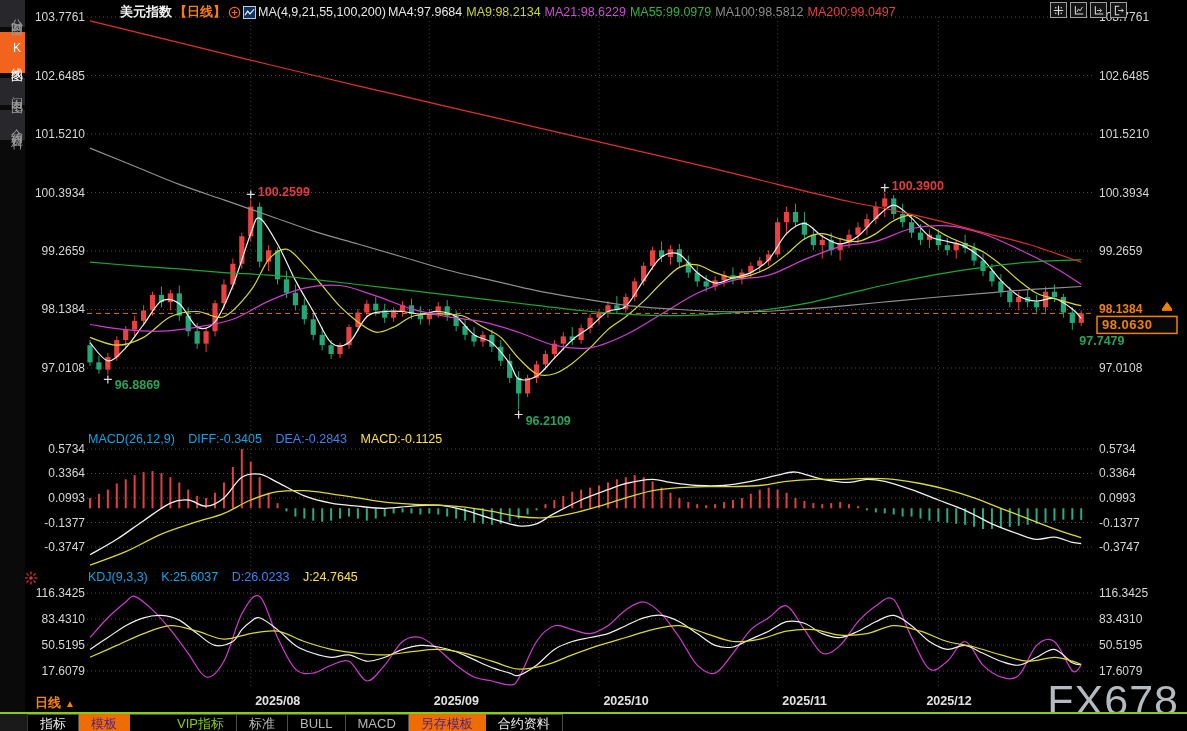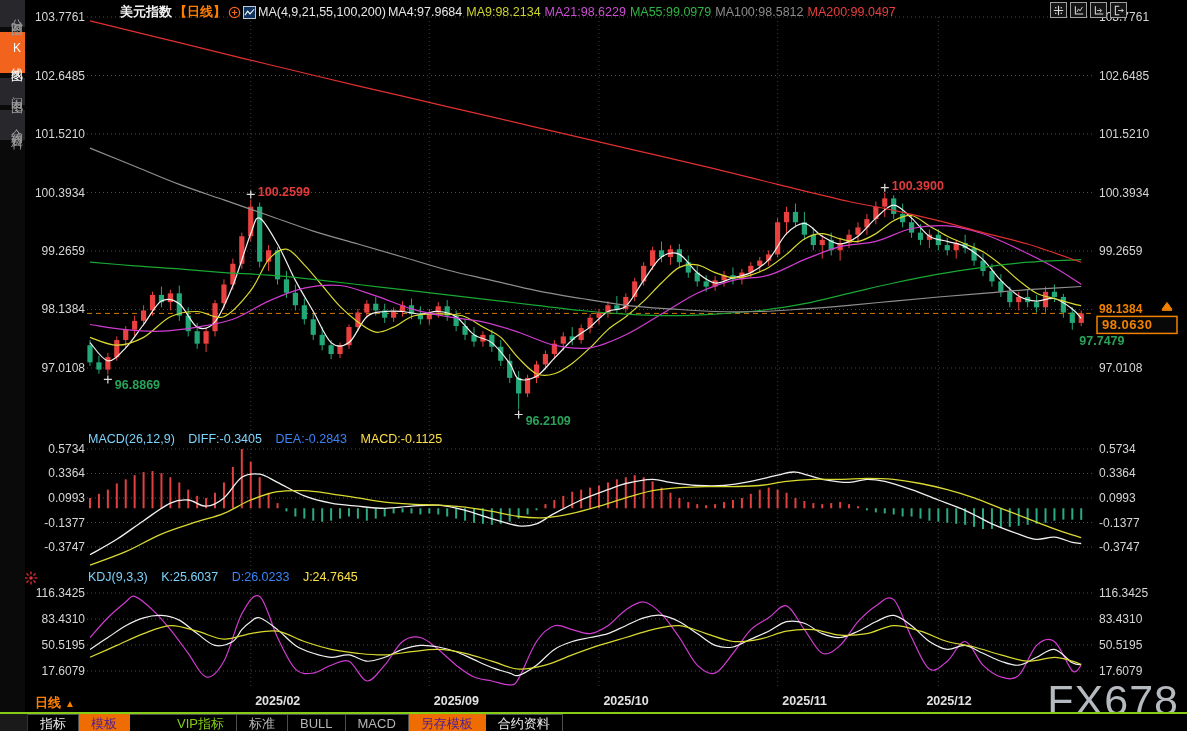--- a/index.html
+++ b/index.html
@@ -18,21 +18,21 @@
   .hdr-period{font-weight:bold;font-size:13px;color:#ff7e00;}
   .ma-val{margin-right:4px;}
   .toolbar{left:1050px;top:2px;display:flex;gap:3px;z-index:6;}
   .tool-btn{width:15px;height:14px;border:1px solid #9f9f9f;background:#141414;display:flex;
     align-items:center;justify-content:center;}
   .tool-btn svg{display:block;}
   .icon-inline svg{display:block;}
   
   .panel-header{font-size:12.5px;white-space:nowrap;z-index:4;}
   .panel-header span{margin-right:10px;}
-  .ph-white{color:#7dd3fc;} .ph-yellow{color:#3b82f6;} .ph-magenta{color:#fde047;}
+  .ph-white{color:#0ea5e9;} .ph-yellow{color:#3b82f6;} .ph-magenta{color:#fde047;}
   
   .xrow{left:25px;top:692px;width:1162px;height:20px;z-index:3;}
   .period-sel{position:absolute;left:10px;top:2px;color:#ff8000;font-weight:bold;
     font-size:13px;cursor:pointer;}
   .period-sel .arr{font-size:10px;margin-left:4px;}
   .xdate{position:absolute;top:2px;transform:translateX(-50%);color:#e2e2e2;
     font-weight:bold;font-size:12.5px;}
   
   .tabbar{left:0;top:712px;width:1187px;height:19px;background:#000;border-top:2px solid #84cc16;
     display:flex;align-items:stretch;z-index:5;}
@@ -559,21 +559,21 @@
   <span class="ph-yellow">D:26.0233</span>
   <span class="ph-magenta">J:24.7645</span>
 </div>
 
 <div class="abs watermark">FX678</div>
 
 <div class="abs xrow" id="xrow">
   <span class="period-sel">
     <span>日线</span><span class="arr">▲</span>
   </span>
-<span class="xdate" style="left: 252.74px;">2025/02</span>
+<span class="xdate" style="left: 252.74px;">2025/08</span>
     <span class="xdate" style="left: 431.34px;">2025/09</span>
     <span class="xdate" style="left: 601.01px;">2025/10</span>
     <span class="xdate" style="left: 779.61px;">2025/11</span>
     <span class="xdate" style="left: 924px;">2025/12</span>
   </div>
 
 <div class="abs tabbar" id="tabbar">
   <div class="tab-corner"></div>
 <div class="tab plain">指标</div>
     <div class="tab active">模板</div>

